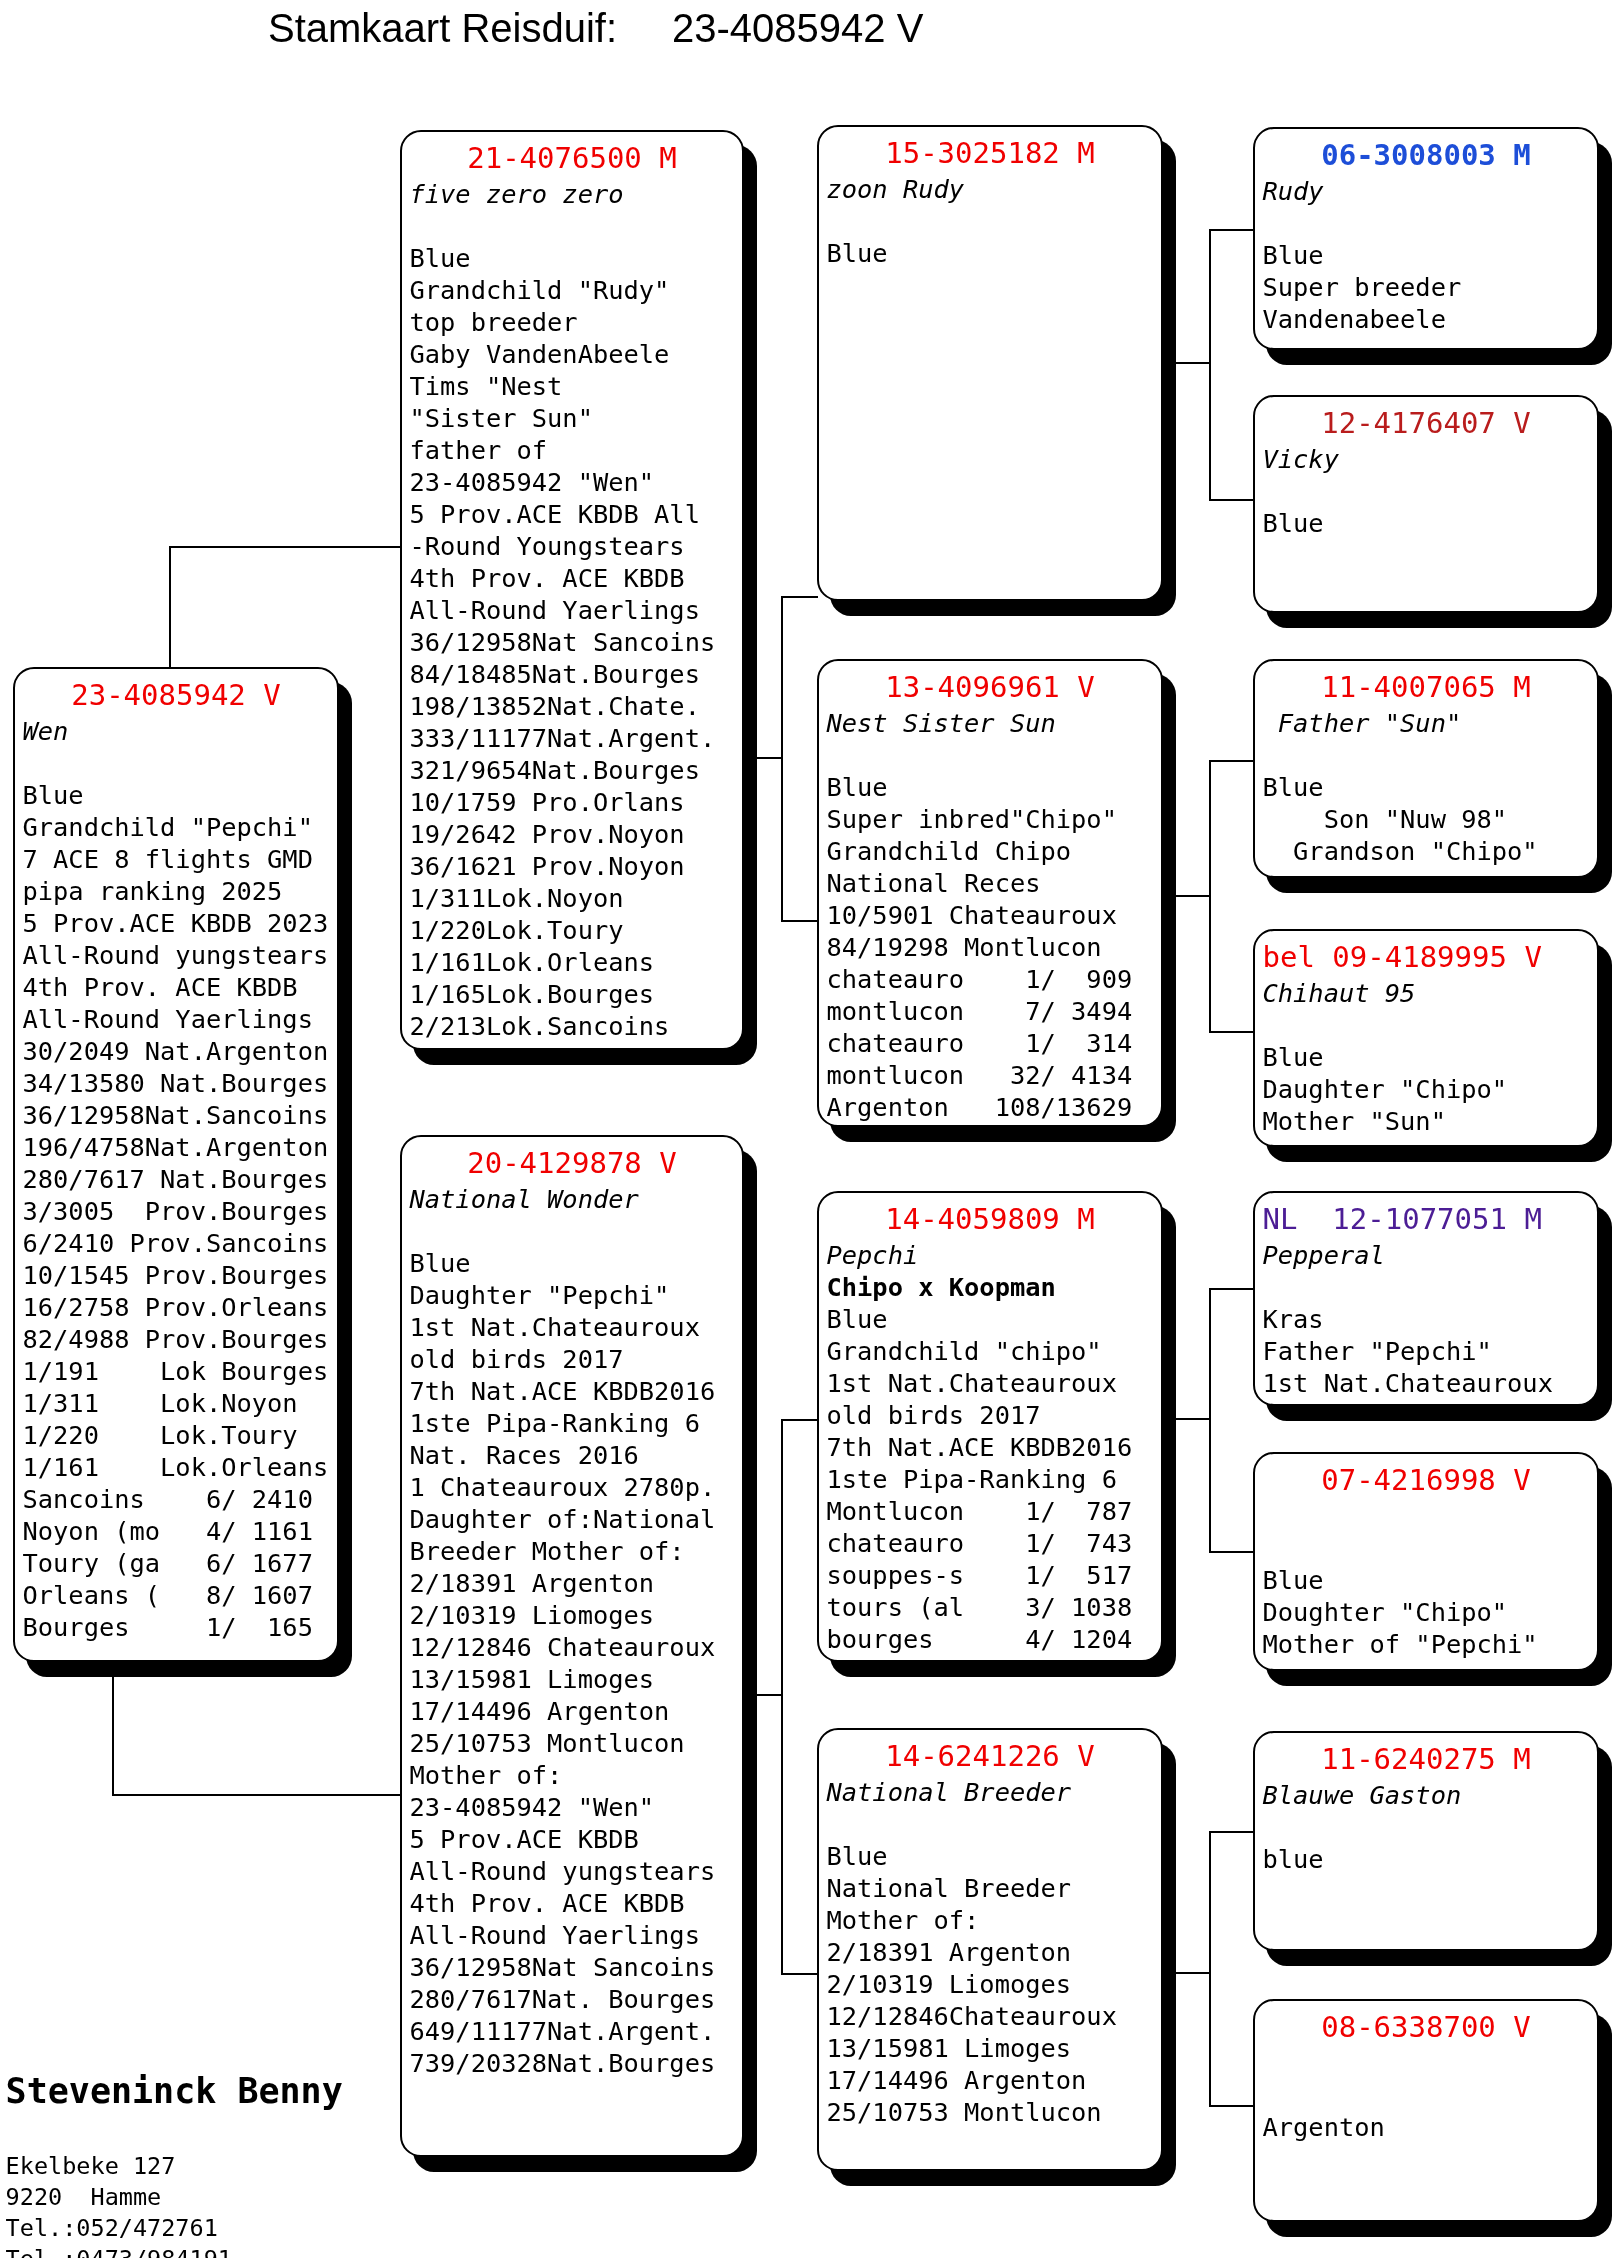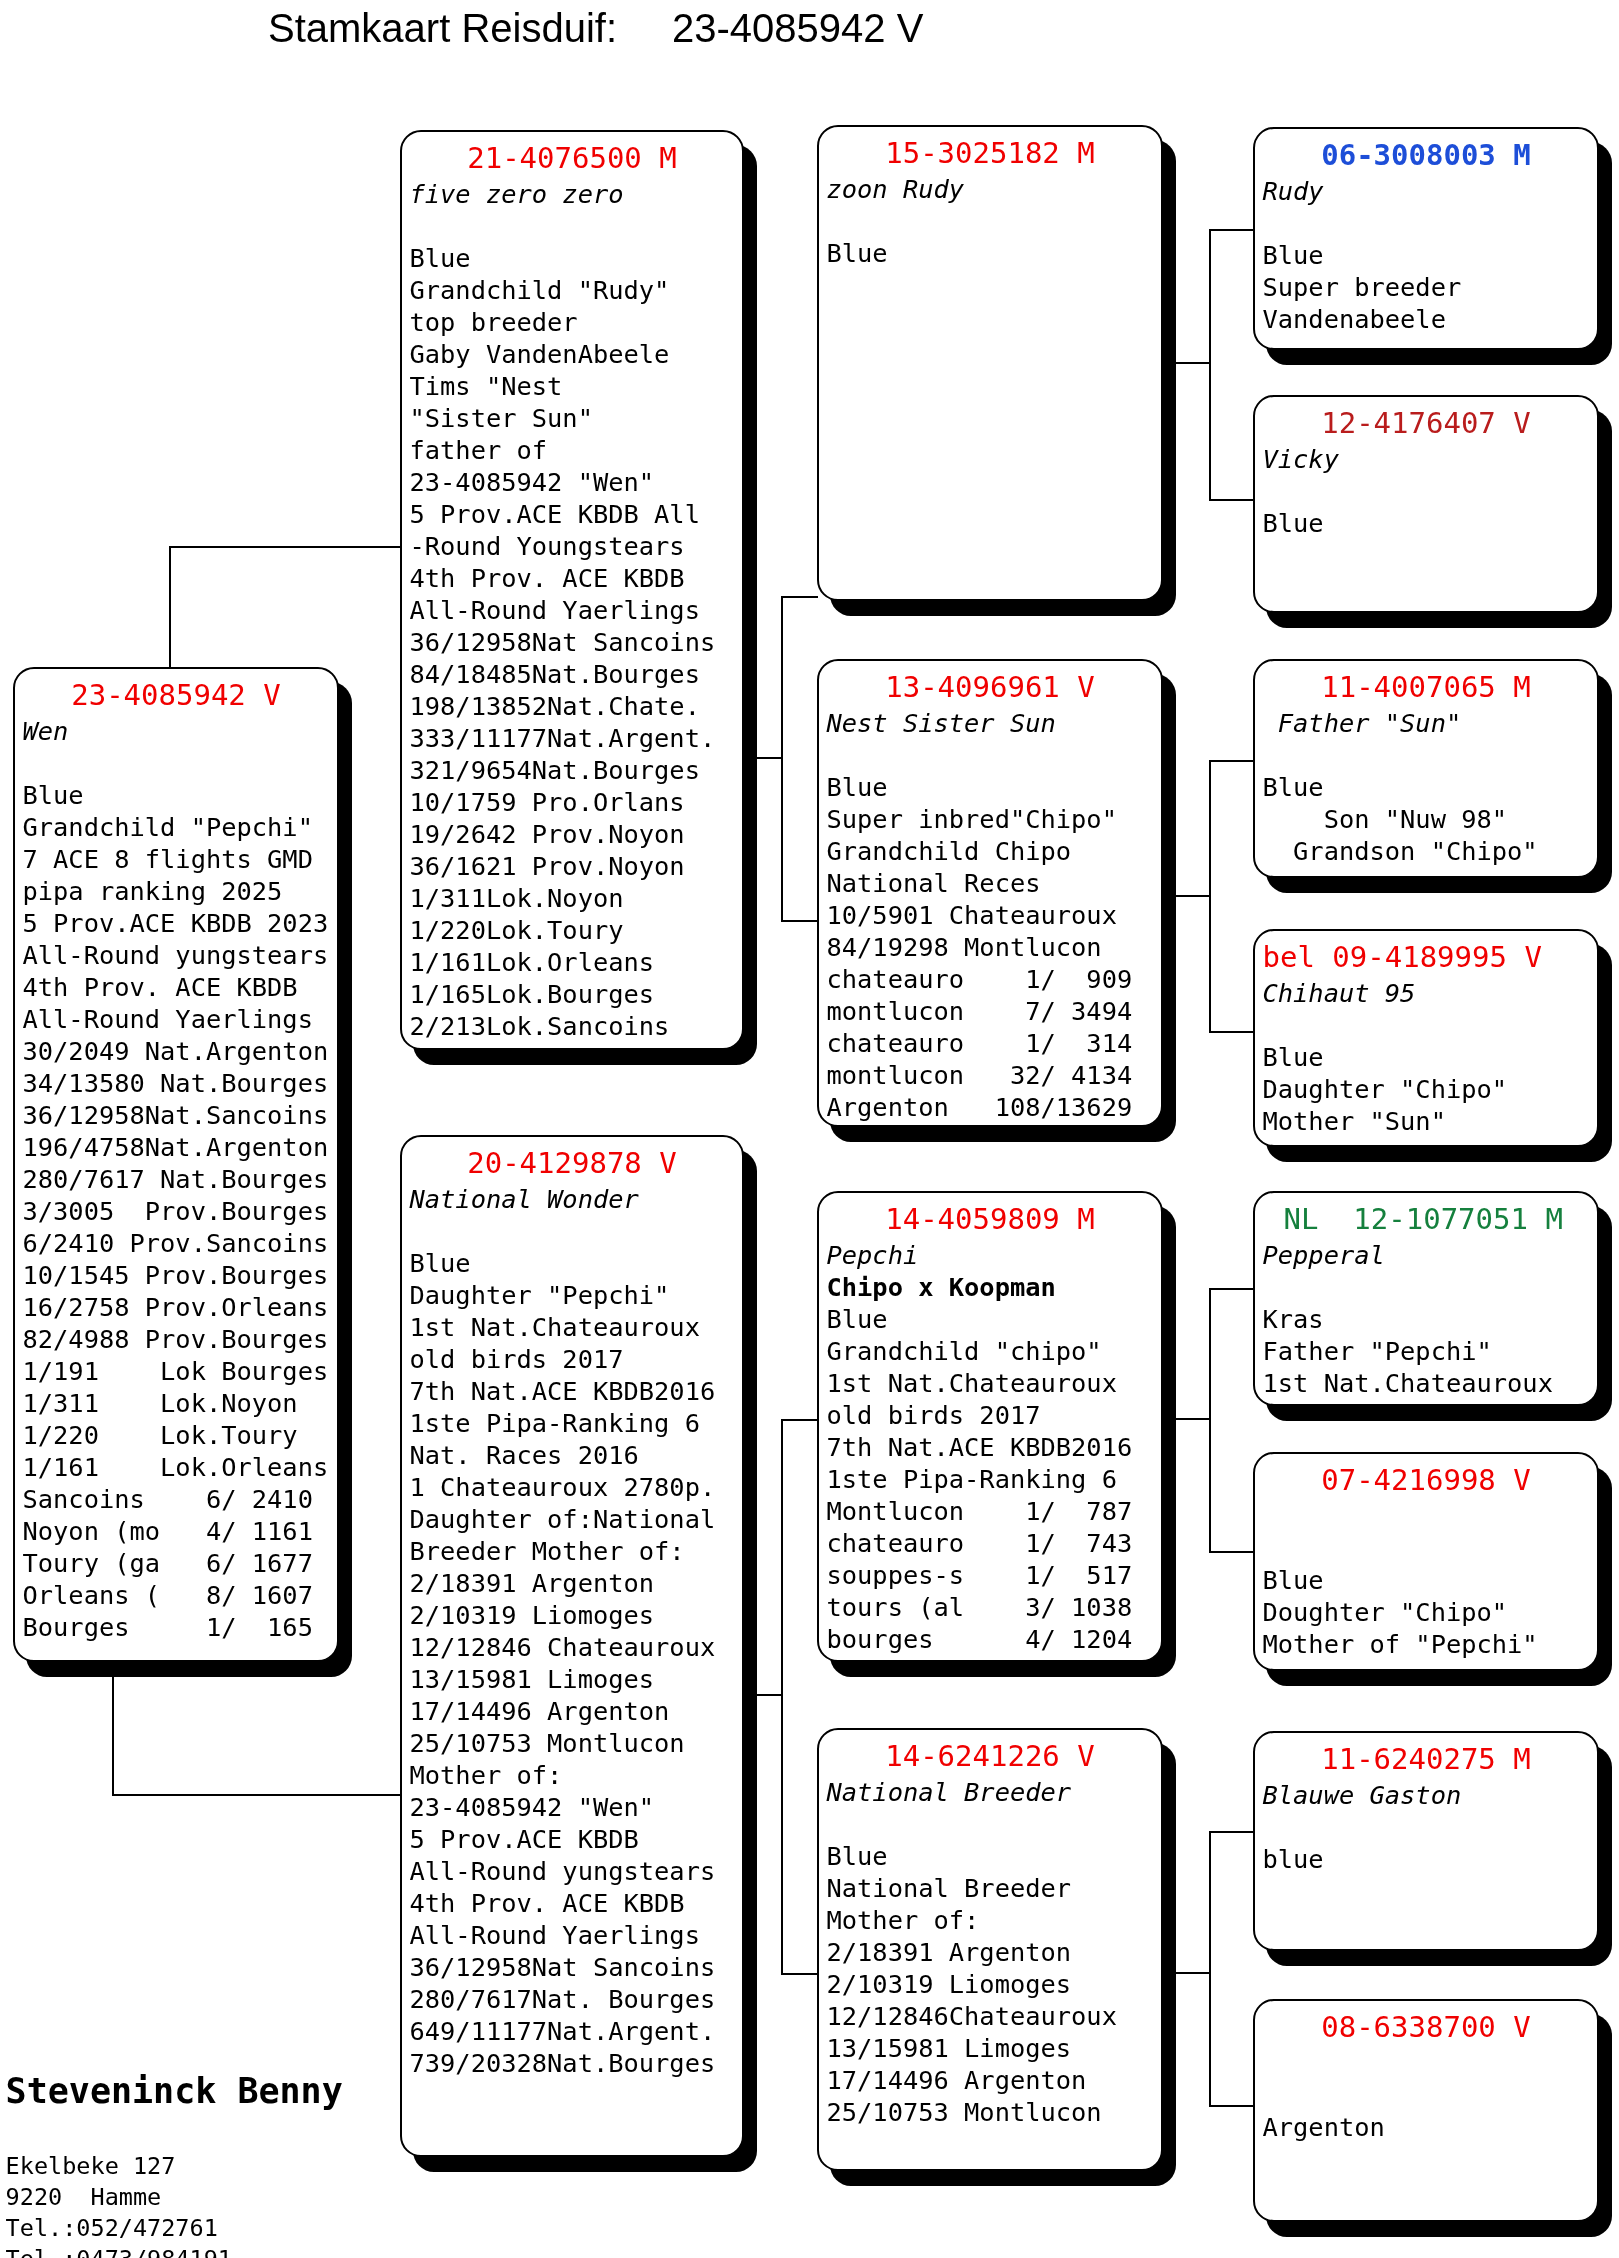--- a/index.html
+++ b/index.html
@@ -62,21 +62,21 @@
       <div class="box" style="left: 400px; top: 130px; width: 344px; height: 920px;"><div class="hdr" style="color: rgb(240, 0, 0);">21-4076500 M</div><div class="ln name">five zero zero</div><div class="ln"></div><div class="ln">Blue</div><div class="ln">Grandchild "Rudy"</div><div class="ln">top breeder</div><div class="ln">Gaby VandenAbeele</div><div class="ln">Tims "Nest</div><div class="ln">"Sister Sun"</div><div class="ln">father of</div><div class="ln">23-4085942 "Wen"</div><div class="ln">5 Prov.ACE KBDB All</div><div class="ln">-Round Youngstears</div><div class="ln">4th Prov. ACE KBDB</div><div class="ln">All-Round Yaerlings</div><div class="ln">36/12958Nat Sancoins</div><div class="ln">84/18485Nat.Bourges</div><div class="ln">198/13852Nat.Chate.</div><div class="ln">333/11177Nat.Argent.</div><div class="ln">321/9654Nat.Bourges</div><div class="ln">10/1759 Pro.Orlans</div><div class="ln">19/2642 Prov.Noyon</div><div class="ln">36/1621 Prov.Noyon</div><div class="ln">1/311Lok.Noyon</div><div class="ln">1/220Lok.Toury</div><div class="ln">1/161Lok.Orleans</div><div class="ln">1/165Lok.Bourges</div><div class="ln">2/213Lok.Sancoins</div></div>
       <div class="box" style="left: 400px; top: 1135px; width: 344px; height: 1022px;"><div class="hdr" style="color: rgb(240, 0, 0);">20-4129878 V</div><div class="ln name">National Wonder</div><div class="ln"></div><div class="ln">Blue</div><div class="ln">Daughter "Pepchi"</div><div class="ln">1st Nat.Chateauroux</div><div class="ln">old birds 2017</div><div class="ln">7th Nat.ACE KBDB2016</div><div class="ln">1ste Pipa-Ranking 6</div><div class="ln">Nat. Races 2016</div><div class="ln">1 Chateauroux 2780p.</div><div class="ln">Daughter of:National</div><div class="ln">Breeder Mother of:</div><div class="ln">2/18391 Argenton</div><div class="ln">2/10319 Liomoges</div><div class="ln">12/12846 Chateauroux</div><div class="ln">13/15981 Limoges</div><div class="ln">17/14496 Argenton</div><div class="ln">25/10753 Montlucon</div><div class="ln">Mother of:</div><div class="ln">23-4085942 "Wen"</div><div class="ln">5 Prov.ACE KBDB</div><div class="ln">All-Round yungstears</div><div class="ln">4th Prov. ACE KBDB</div><div class="ln">All-Round Yaerlings</div><div class="ln">36/12958Nat Sancoins</div><div class="ln">280/7617Nat. Bourges</div><div class="ln">649/11177Nat.Argent.</div><div class="ln">739/20328Nat.Bourges</div></div>
       <div class="box" style="left: 817px; top: 125px; width: 346px; height: 476px;"><div class="hdr" style="color: rgb(240, 0, 0);">15-3025182 M</div><div class="ln name">zoon Rudy</div><div class="ln"></div><div class="ln">Blue</div></div>
       <div class="box" style="left: 817px; top: 659px; width: 346px; height: 468px;"><div class="hdr" style="color: rgb(240, 0, 0);">13-4096961 V</div><div class="ln name">Nest Sister Sun</div><div class="ln"></div><div class="ln">Blue</div><div class="ln">Super inbred"Chipo"</div><div class="ln">Grandchild Chipo</div><div class="ln">National Reces</div><div class="ln">10/5901 Chateauroux</div><div class="ln">84/19298 Montlucon</div><div class="ln">chateauro    1/  909</div><div class="ln">montlucon    7/ 3494</div><div class="ln">chateauro    1/  314</div><div class="ln">montlucon   32/ 4134</div><div class="ln">Argenton   108/13629</div></div>
       <div class="box" style="left: 817px; top: 1191px; width: 346px; height: 471px;"><div class="hdr" style="color: rgb(240, 0, 0);">14-4059809 M</div><div class="ln name">Pepchi</div><div class="ln sub">Chipo x Koopman</div><div class="ln">Blue</div><div class="ln">Grandchild "chipo"</div><div class="ln">1st Nat.Chateauroux</div><div class="ln">old birds 2017</div><div class="ln">7th Nat.ACE KBDB2016</div><div class="ln">1ste Pipa-Ranking 6</div><div class="ln">Montlucon    1/  787</div><div class="ln">chateauro    1/  743</div><div class="ln">souppes-s    1/  517</div><div class="ln">tours (al    3/ 1038</div><div class="ln">bourges      4/ 1204</div></div>
       <div class="box" style="left: 817px; top: 1728px; width: 346px; height: 443px;"><div class="hdr" style="color: rgb(240, 0, 0);">14-6241226 V</div><div class="ln name">National Breeder</div><div class="ln"></div><div class="ln">Blue</div><div class="ln">National Breeder</div><div class="ln">Mother of:</div><div class="ln">2/18391 Argenton</div><div class="ln">2/10319 Liomoges</div><div class="ln">12/12846Chateauroux</div><div class="ln">13/15981 Limoges</div><div class="ln">17/14496 Argenton</div><div class="ln">25/10753 Montlucon</div></div>
       <div class="box" style="left: 1253px; top: 127px; width: 346px; height: 223px;"><div class="hdr" style="color: #1d4ed8; font-weight: bold;">06-3008003 M</div><div class="ln name">Rudy</div><div class="ln"></div><div class="ln">Blue</div><div class="ln">Super breeder</div><div class="ln">Vandenabeele</div></div>
       <div class="box" style="left: 1253px; top: 395px; width: 346px; height: 218px;"><div class="hdr" style="color: #b91c1c;">12-4176407 V</div><div class="ln name">Vicky</div><div class="ln"></div><div class="ln">Blue</div></div>
       <div class="box" style="left: 1253px; top: 659px; width: 346px; height: 219px;"><div class="hdr" style="color: rgb(240, 0, 0);">11-4007065 M</div><div class="ln name"> Father "Sun"</div><div class="ln"></div><div class="ln">Blue</div><div class="ln">    Son "Nuw 98"</div><div class="ln">  Grandson "Chipo"</div></div>
       <div class="box" style="left: 1253px; top: 921px; width: 346px; height: 218px; margin-top: 8px;"><div class="hdr left" style="color: rgb(240, 0, 0);">bel 09-4189995 V</div><div class="ln name">Chihaut 95</div><div class="ln"></div><div class="ln">Blue</div><div class="ln">Daughter "Chipo"</div><div class="ln">Mother "Sun"</div></div>
-      <div class="box" style="left: 1253px; top: 1191px; width: 346px; height: 215px;"><div class="hdr left" style="color: #15803d; margin-left: 21px;">NL  12-1077051 M</div><div class="ln name">Pepperal</div><div class="ln"></div><div class="ln">Kras</div><div class="ln">Father "Pepchi"</div><div class="ln">1st Nat.Chateauroux</div></div>
+      <div class="box" style="left: 1253px; top: 1191px; width: 346px; height: 215px;"><div class="hdr left" style="color: #4c1d95;">NL  12-1077051 M</div><div class="ln name">Pepperal</div><div class="ln"></div><div class="ln">Kras</div><div class="ln">Father "Pepchi"</div><div class="ln">1st Nat.Chateauroux</div></div>
       <div class="box" style="left: 1253px; top: 1452px; width: 346px; height: 219px;"><div class="hdr" style="color: rgb(240, 0, 0);">07-4216998 V</div><div class="ln name"></div><div class="ln"></div><div class="ln">Blue</div><div class="ln">Doughter "Chipo"</div><div class="ln">Mother of "Pepchi"</div></div>
       <div class="box" style="left: 1253px; top: 1731px; width: 346px; height: 220px;"><div class="hdr" style="color: rgb(240, 0, 0);">11-6240275 M</div><div class="ln name">Blauwe Gaston</div><div class="ln"></div><div class="ln">blue</div></div>
       <div class="box" style="left: 1253px; top: 1999px; width: 346px; height: 223px;"><div class="hdr" style="color: rgb(240, 0, 0);">08-6338700 V</div><div class="ln name"></div><div class="ln"></div><div class="ln">Argenton</div></div>
     </div>
 
   <div id="owner">
     <div class="owner-name">Steveninck Benny</div>
     <div id="owner-lines"><div class="owner-ln">Ekelbeke 127</div><div class="owner-ln">9220  Hamme</div><div class="owner-ln">Tel.:052/472761</div><div class="owner-ln">Tel.:0473/984191</div></div>
   </div>
 

